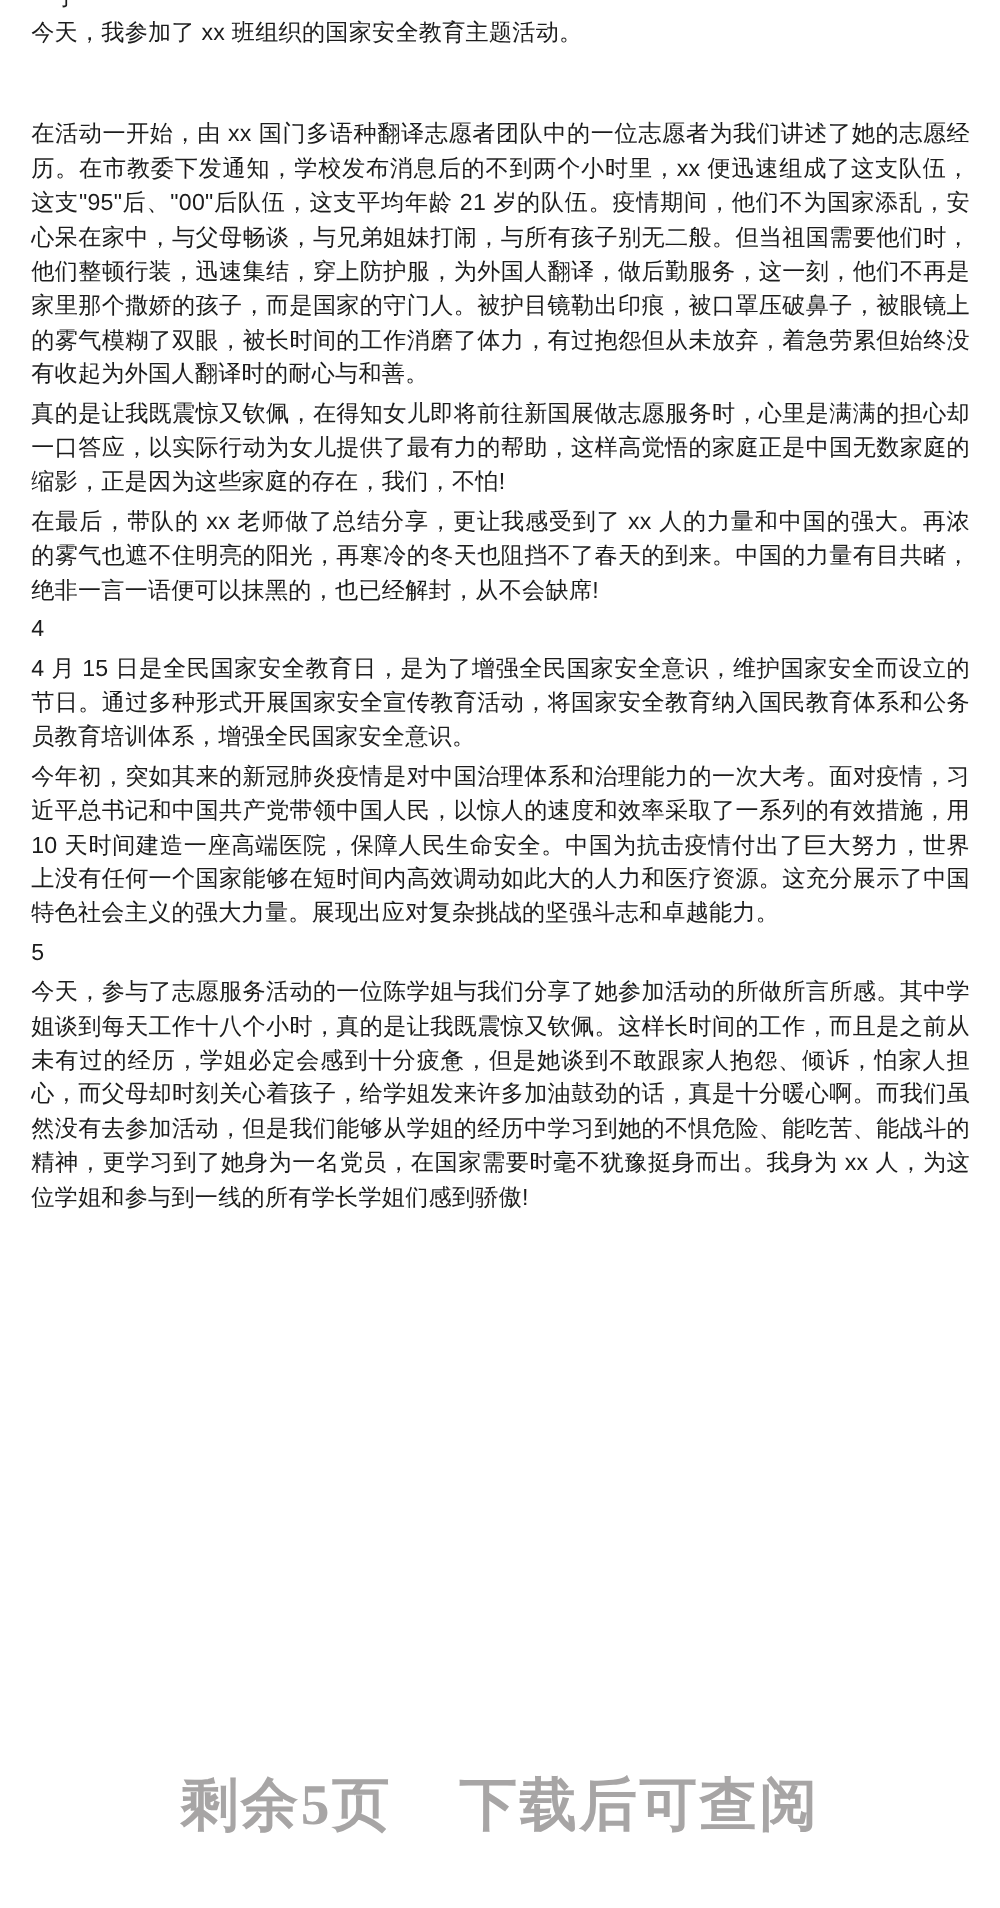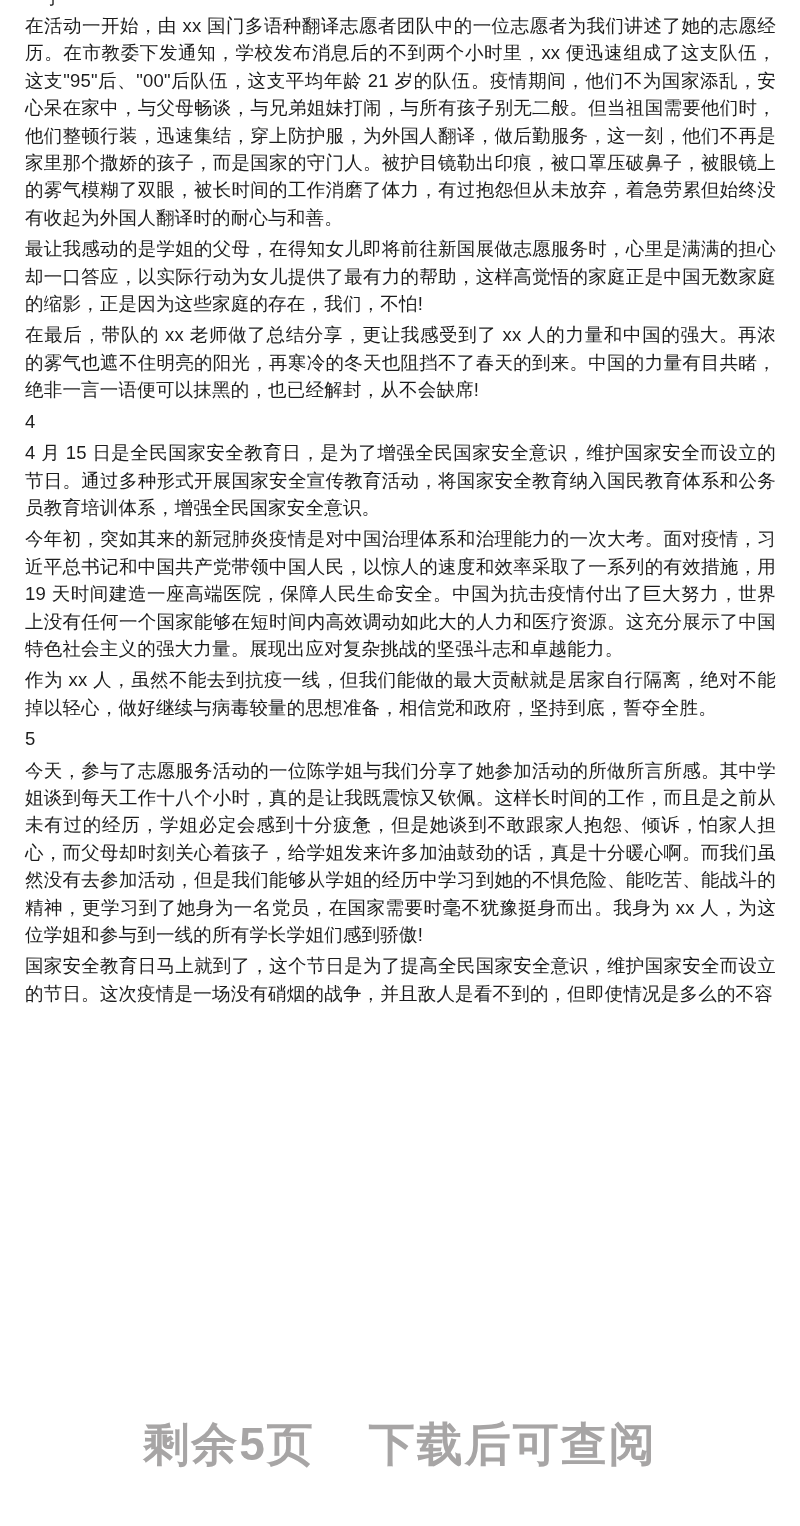--- a/index.html
+++ b/index.html
@@ -61,44 +61,44 @@
     left: 0;
     width: 100%;
     box-sizing: border-box;
     text-align: center;
     white-space: nowrap;
     font-weight: bold;
     font-size: 46px;
     line-height: 50px;
     letter-spacing: 2px;
     color: #a7a5a5;
+    font-family: Liberation Serif, serif;
   }
   .watermark .wm-left {
     margin-right: 54px;
   }
 </style>
 </head>
 <body>
 
 <div class="page">
 
   <div class="clip-fragment">
     <span>了</span>
   </div>
 
   <div class="doc-body">
+    <p class="para intro">今天，我参加了 xx 班组织的国家安全教育主题活动。</p>
     <p class="para">在活动一开始，由 xx 国门多语种翻译志愿者团队中的一位志愿者为我们讲述了她的志愿经历。在市教委下发通知，学校发布消息后的不到两个小时里，xx 便迅速组成了这支队伍，这支"95"后、"00"后队伍，这支平均年龄 21 岁的队伍。疫情期间，他们不为国家添乱，安心呆在家中，与父母畅谈，与兄弟姐妹打闹，与所有孩子别无二般。但当祖国需要他们时，他们整顿行装，迅速集结，穿上防护服，为外国人翻译，做后勤服务，这一刻，他们不再是家里那个撒娇的孩子，而是国家的守门人。被护目镜勒出印痕，被口罩压破鼻子，被眼镜上的雾气模糊了双眼，被长时间的工作消磨了体力，有过抱怨但从未放弃，着急劳累但始终没有收起为外国人翻译时的耐心与和善。</p>
-    <p class="para">最让我感动的是学姐的父母，在得知女儿即将前往新国展做志愿服务时，心里是满满的担心却一口答应，以实际行动为女儿提供了最有力的帮助，这样高觉悟的家庭正是中国无数家庭的缩影，正是因为这些家庭的存在，我们，不怕!</p>
+    <p class="para">真的是让我既震惊又钦佩，在得知女儿即将前往新国展做志愿服务时，心里是满满的担心却一口答应，以实际行动为女儿提供了最有力的帮助，这样高觉悟的家庭正是中国无数家庭的缩影，正是因为这些家庭的存在，我们，不怕!</p>
     <p class="para">在最后，带队的 xx 老师做了总结分享，更让我感受到了 xx 人的力量和中国的强大。再浓的雾气也遮不住明亮的阳光，再寒冷的冬天也阻挡不了春天的到来。中国的力量有目共睹，绝非一言一语便可以抹黑的，也已经解封，从不会缺席!</p>
     <p class="para section-num">4</p>
     <p class="para">4 月 15 日是全民国家安全教育日，是为了增强全民国家安全意识，维护国家安全而设立的节日。通过多种形式开展国家安全宣传教育活动，将国家安全教育纳入国民教育体系和公务员教育培训体系，增强全民国家安全意识。</p>
-    <p class="para">今年初，突如其来的新冠肺炎疫情是对中国治理体系和治理能力的一次大考。面对疫情，习近平总书记和中国共产党带领中国人民，以惊人的速度和效率采取了一系列的有效措施，用 19 天时间建造一座高端医院，保障人民生命安全。中国为抗击疫情付出了巨大努力，世界上没有任何一个国家能够在短时间内高效调动如此大的人力和医疗资源。这充分展示了中国特色社会主义的强大力量。展现出应对复杂挑战的坚强斗志和卓越能力。</p>
-    <p class="para">作为 xx 人，虽然不能去到抗疫一线，但我们能做的最大贡献就是居家自行隔离，绝对不能掉以轻心，做好继续与病毒较量的思想准备，相信党和政府，坚持到底，誓夺全胜。</p>
+    <p class="para">今年初，突如其来的新冠肺炎疫情是对中国治理体系和治理能力的一次大考。面对疫情，习近平总书记和中国共产党带领中国人民，以惊人的速度和效率采取了一系列的有效措施，用 10 天时间建造一座高端医院，保障人民生命安全。中国为抗击疫情付出了巨大努力，世界上没有任何一个国家能够在短时间内高效调动如此大的人力和医疗资源。这充分展示了中国特色社会主义的强大力量。展现出应对复杂挑战的坚强斗志和卓越能力。</p>
     <p class="para section-num">5</p>
     <p class="para">今天，参与了志愿服务活动的一位陈学姐与我们分享了她参加活动的所做所言所感。其中学姐谈到每天工作十八个小时，真的是让我既震惊又钦佩。这样长时间的工作，而且是之前从未有过的经历，学姐必定会感到十分疲惫，但是她谈到不敢跟家人抱怨、倾诉，怕家人担心，而父母却时刻关心着孩子，给学姐发来许多加油鼓劲的话，真是十分暖心啊。而我们虽然没有去参加活动，但是我们能够从学姐的经历中学习到她的不惧危险、能吃苦、能战斗的精神，更学习到了她身为一名党员，在国家需要时毫不犹豫挺身而出。我身为 xx 人，为这位学姐和参与到一线的所有学长学姐们感到骄傲!</p>
-    <p class="para">国家安全教育日马上就到了，这个节日是为了提高全民国家安全意识，维护国家安全而设立的节日。这次疫情是一场没有硝烟的战争，并且敌人是看不到的，但即使情况是多么的不容</p>
   </div>
 
   <div class="watermark">
     <span class="wm-left">剩余5页</span><span class="wm-right">下载后可查阅</span>
   </div>
 
 </div>
 
 </body></html>

